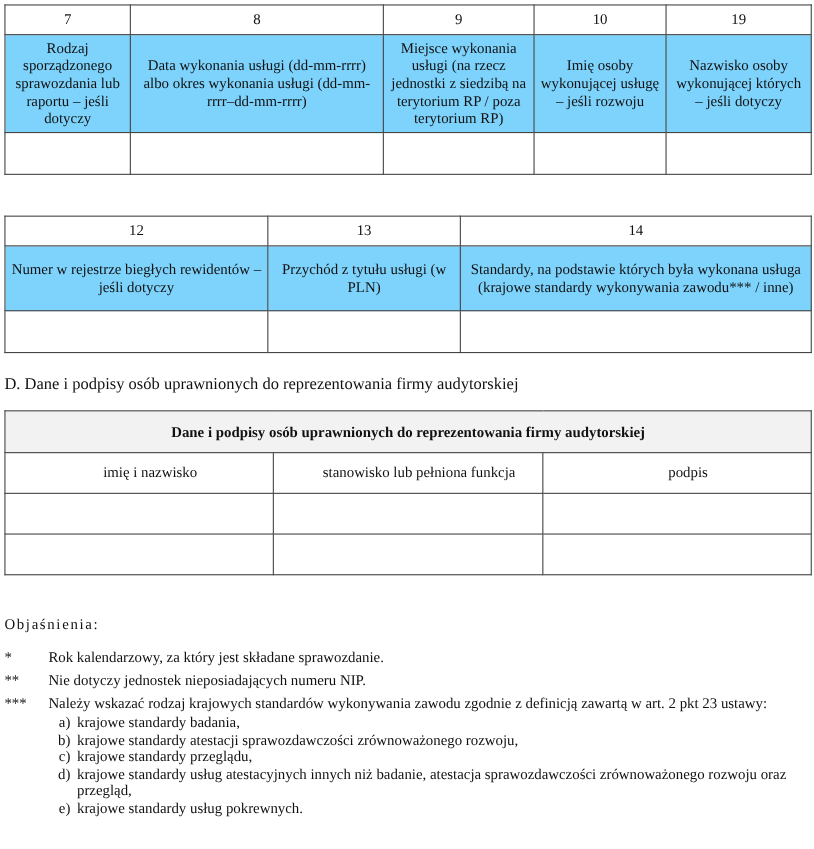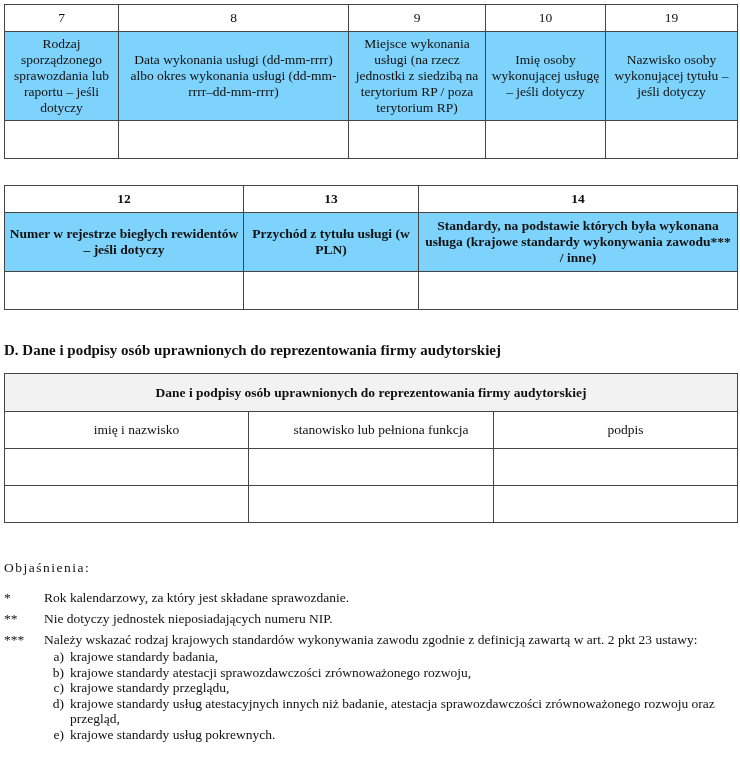--- a/index.html
+++ b/index.html
@@ -10,27 +10,27 @@
     table { border-collapse: collapse; position: absolute; left: 4px; table-layout: fixed; }
     td { border: 1px solid #444; text-align: center; vertical-align: middle; padding: 0 4px; line-height: 16px; }
     td.num { height: 26px; background: #fff; }
     td.hdr { background: #7dd3fc; }
     td.empty { background: #fff; }
 
     #t1 { top: 4px; width: 733px; }
     #t1 .r2 td { height: 88px; }
     #t1 .r3 td { height: 37px; }
 
-    #t2 { top: 185px; width: 733px; font-weight: bold; }
+    #t2 { top: 196px; width: 733px; }
     #t2 .r2 td { height: 58px; }
     #t2 .r3 td { height: 37px; }
 
     #section-d-title {
       position: absolute; left: 4px; top: 342px; margin: 0;
-      font-weight: bold; font-size: 15px; font-family: "Liberation Serif", serif;
+      font-weight: normal; font-size: 15px; font-family: "Liberation Serif", serif;
     }
 
     #t3 { top: 373px; width: 733px; }
     #t3 .r1 td { height: 37px; background: #f2f2f2; font-weight: bold; }
     #t3 .r2 td { height: 36px; padding-left: 24px; }
     #t3 .r3 td, #t3 .r4 td { height: 36px; }
 
     #notes { position: absolute; left: 4px; top: 560px; width: 730px; font-size: 13.5px; }
     #notes-title { letter-spacing: 1.5px; margin-bottom: 14px; }
     .note { display: flex; line-height: 16px; margin-bottom: 5px; }
@@ -57,22 +57,22 @@
     <td class="num">7</td>
     <td class="num">8</td>
     <td class="num">9</td>
     <td class="num">10</td>
     <td class="num">19</td>
   </tr>
   <tr class="r2">
     <td class="hdr">Rodzaj sporządzonego sprawozdania lub raportu – jeśli dotyczy</td>
     <td class="hdr">Data wykonania usługi (dd-mm-rrrr) albo okres wykonania usługi (dd-mm-rrrr–dd-mm-rrrr)</td>
     <td class="hdr">Miejsce wykonania usługi (na rzecz jednostki z siedzibą na terytorium RP / poza terytorium RP)</td>
-    <td class="hdr">Imię osoby wykonującej usługę – jeśli dotyczy</td>
-    <td class="hdr">Nazwisko osoby wykonującej tytułu – jeśli dotyczy</td>
+    <td class="hdr">Imię osoby wykonującej usługę – jeśli rozwoju</td>
+    <td class="hdr">Nazwisko osoby wykonującej których – jeśli dotyczy</td>
   </tr>
   <tr class="r3">
     <td class="empty"></td>
     <td class="empty"></td>
     <td class="empty"></td>
     <td class="empty"></td>
     <td class="empty"></td>
   </tr>
 </tbody>
   </table>

